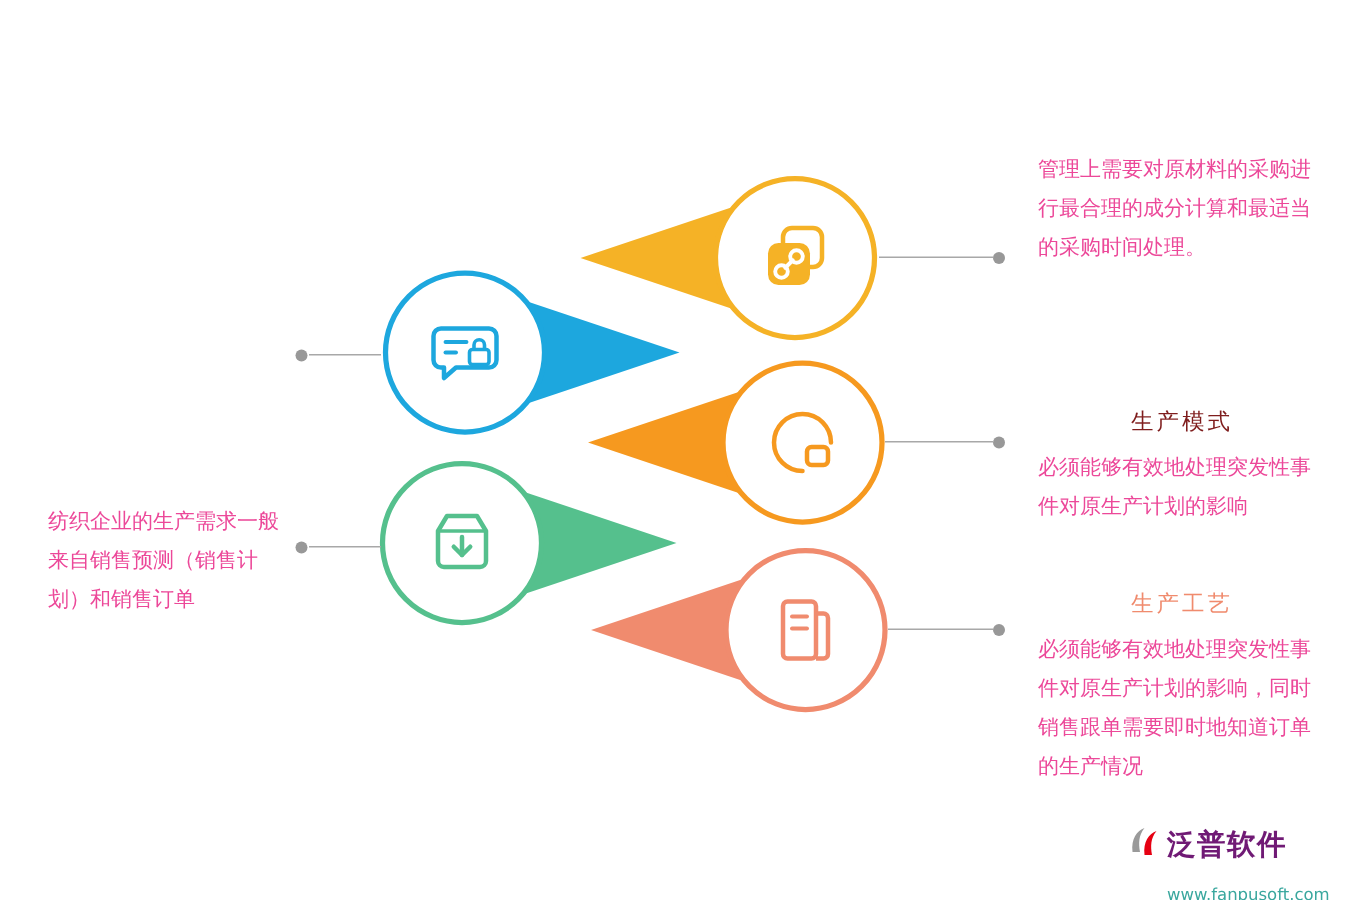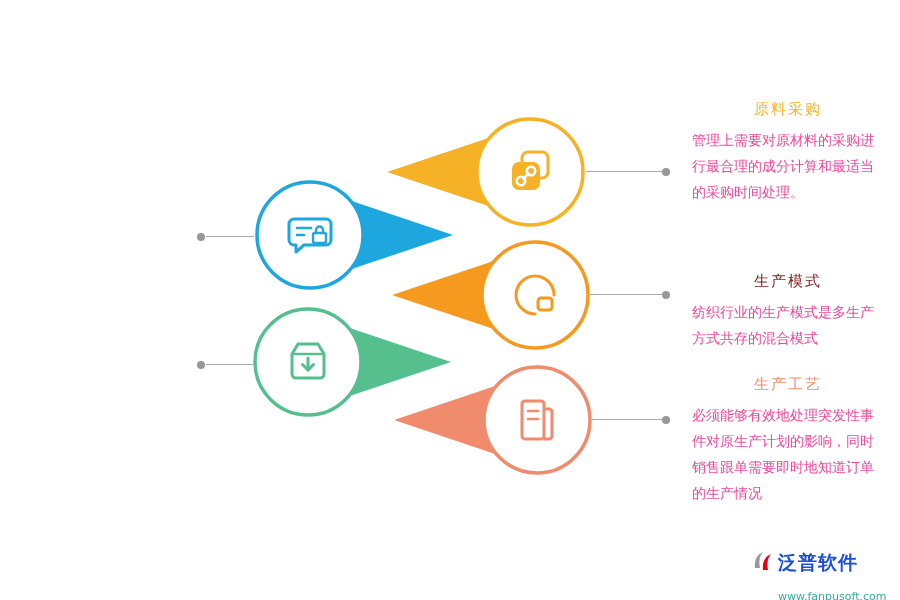--- a/index.html
+++ b/index.html
@@ -13,21 +13,21 @@
   .c-gold { color:#F5B226; }
   .c-blue { color:#1DA7DE; }
   .c-orange { color:#7f1d1d; }
   .c-green { color:#55C08D; }
   .c-salmon { color:#F08B6E; }
   .connector { position:absolute; height:8px; }
   .conn-line { position:absolute; height:1px; background:#a8a8a8; top:3px; }
   .conn-dot { position:absolute; width:8px; height:8px; border-radius:50%; background:#989898; top:0; }
   .logo { position:absolute; left:752px; top:550px; width:140px; }
   .logo-row { display:flex; align-items:center; gap:4px; }
-  .logo-brand { font-size:19px; font-weight:bold; color:#1d4ed8; letter-spacing:1px; }
+  .logo-brand { font-size:19px; font-weight:bold; color:#701a75; letter-spacing:1px; }
   .logo-url { font-size:11px; color:#3AA79E; margin-left:26px; margin-top:14px; }
 </style>
 </head>
 <body>
 
 <div class="stage">
 
   <svg class="shape" style="left:385px; top:112px;" width="205" height="120">
     <polygon points="145,12 145,108 2,60" fill="#F5B226"></polygon>
     <circle cx="145" cy="60" r="53" fill="#ffffff" stroke="#F5B226" stroke-width="3.5"></circle>
@@ -41,21 +41,20 @@
         <circle cx="29" cy="27" r="4.2"></circle>
         <line x1="21.5" y1="34.5" x2="26.5" y2="29.5"></line>
       </g>
     </svg>
   </div>
   <div class="connector" style="left:586px; top:168px; width:84px;">
     <div class="conn-line" style="left:0; width:76px;"></div>
     <div class="conn-dot" style="left:76px;"></div>
   </div>
   <div class="textblock" style="left:692px; top:100px; width:192px;">
-    <div class="tb-title c-gold">原料采购</div>
     <div class="tb-body">管理上需要对原材料的采购进行最合理的成分计算和最适当的采购时间处理。</div>
   </div>
 
   <svg class="shape" style="left:250px; top:175px;" width="205" height="120">
     <polygon points="60,12 60,108 203,60" fill="#1DA7DE"></polygon>
     <circle cx="60" cy="60" r="53" fill="#ffffff" stroke="#1DA7DE" stroke-width="3.5"></circle>
   </svg>
   <div class="icon-wrap" style="left:280px; top:205px;">
     <svg width="56" height="56" viewBox="0 0 56 56">
       <path d="M12 12 h32 a5 5 0 0 1 5 5 v16 a5 5 0 0 1 -5 5 h-22 l-8 7 v-7 h-2 a5 5 0 0 1 -5 -5 v-16 a5 5 0 0 1 5 -5 z" fill="none" stroke="#1DA7DE" stroke-width="3" stroke-linejoin="round"></path>
@@ -79,59 +78,60 @@
       <path d="M47 28 A19 19 0 1 0 28 47" fill="none" stroke="#F6991F" stroke-width="3" stroke-linecap="round"></path>
       <rect x="31" y="31" width="14" height="12" rx="3" fill="none" stroke="#F6991F" stroke-width="3"></rect>
     </svg>
   </div>
   <div class="connector" style="left:590px; top:291px; width:82px;">
     <div class="conn-line" style="left:0; width:72px;"></div>
     <div class="conn-dot" style="left:72px;"></div>
   </div>
   <div class="textblock" style="left:692px; top:272px; width:192px;">
     <div class="tb-title c-orange">生产模式</div>
-    <div class="tb-body">纺织行业的生产模式是多生产方式共存的混合模式</div>
+    <div class="tb-body">必须能够有效地处理突发性事件对原生产计划的影响</div>
   </div>
 
   <svg class="shape" style="left:248px; top:302px;" width="205" height="120">
     <polygon points="60,12 60,108 203,60" fill="#55C08D"></polygon>
     <circle cx="60" cy="60" r="53" fill="#ffffff" stroke="#55C08D" stroke-width="3.5"></circle>
   </svg>
   <div class="icon-wrap" style="left:278px; top:332px;">
     <svg width="56" height="56" viewBox="0 0 56 56">
       <path d="M12 20 L18 10 H38 L44 20 V40 a4 4 0 0 1 -4 4 H16 a4 4 0 0 1 -4 -4 Z" fill="none" stroke="#55C08D" stroke-width="3" stroke-linejoin="round"></path>
       <line x1="12" y1="20" x2="44" y2="20" stroke="#55C08D" stroke-width="2.4"></line>
       <line x1="28" y1="24" x2="28" y2="36" stroke="#55C08D" stroke-width="3" stroke-linecap="round"></line>
       <path d="M22.5 30.5 L28 36 L33.5 30.5" fill="none" stroke="#55C08D" stroke-width="3" stroke-linecap="round" stroke-linejoin="round"></path>
     </svg>
   </div>
   <div class="connector" style="left:197px; top:361px; width:60px;">
     <div class="conn-dot" style="left:0;"></div>
     <div class="conn-line" style="left:9px; width:48px;"></div>
   </div>
   <div class="textblock" style="left:32px; top:335px; width:156px;">
+    <div class="tb-body">纺织企业的生产需求一般来自销售预测（销售计划）和销售订单</div>
   </div>
 
   <svg class="shape" style="left:392px; top:360px;" width="205" height="120">
     <polygon points="145,12 145,108 2,60" fill="#F08B6E"></polygon>
     <circle cx="145" cy="60" r="53" fill="#ffffff" stroke="#F08B6E" stroke-width="3.5"></circle>
   </svg>
   <div class="icon-wrap" style="left:507px; top:390px;">
     <svg width="56" height="56" viewBox="0 0 56 56">
       <rect x="13" y="9" width="22" height="38" rx="3" fill="none" stroke="#F08B6E" stroke-width="3"></rect>
       <line x1="19" y1="19" x2="29" y2="19" stroke="#F08B6E" stroke-width="2.6" stroke-linecap="round"></line>
       <line x1="19" y1="27" x2="29" y2="27" stroke="#F08B6E" stroke-width="2.6" stroke-linecap="round"></line>
       <path d="M35 17 h5 a3 3 0 0 1 3 3 v24 a3 3 0 0 1 -3 3 h-5" fill="none" stroke="#F08B6E" stroke-width="3"></path>
     </svg>
   </div>
   <div class="connector" style="left:592px; top:416px; width:80px;">
     <div class="conn-line" style="left:0; width:70px;"></div>
     <div class="conn-dot" style="left:70px;"></div>
   </div>
-  <div class="textblock" style="left:692px; top:375px; width:192px;">
+  <div class="textblock" style="left:692px; top:393px; width:192px;">
     <div class="tb-title c-salmon">生产工艺</div>
     <div class="tb-body">必须能够有效地处理突发性事件对原生产计划的影响，同时销售跟单需要即时地知道订单的生产情况</div>
   </div>
 
   <div class="logo">
     <div class="logo-row">
       <span>
         <svg width="22" height="22" viewBox="0 0 22 22">
           <path d="M3 18 C2 9 6 4 11 2 C7 7 7 12 8 18 Z" fill="#9a9a9a"></path>
           <path d="M11 20 C10 11 14 6 19 4 C15 9 15 14 16 20 Z" fill="#E60012"></path>

